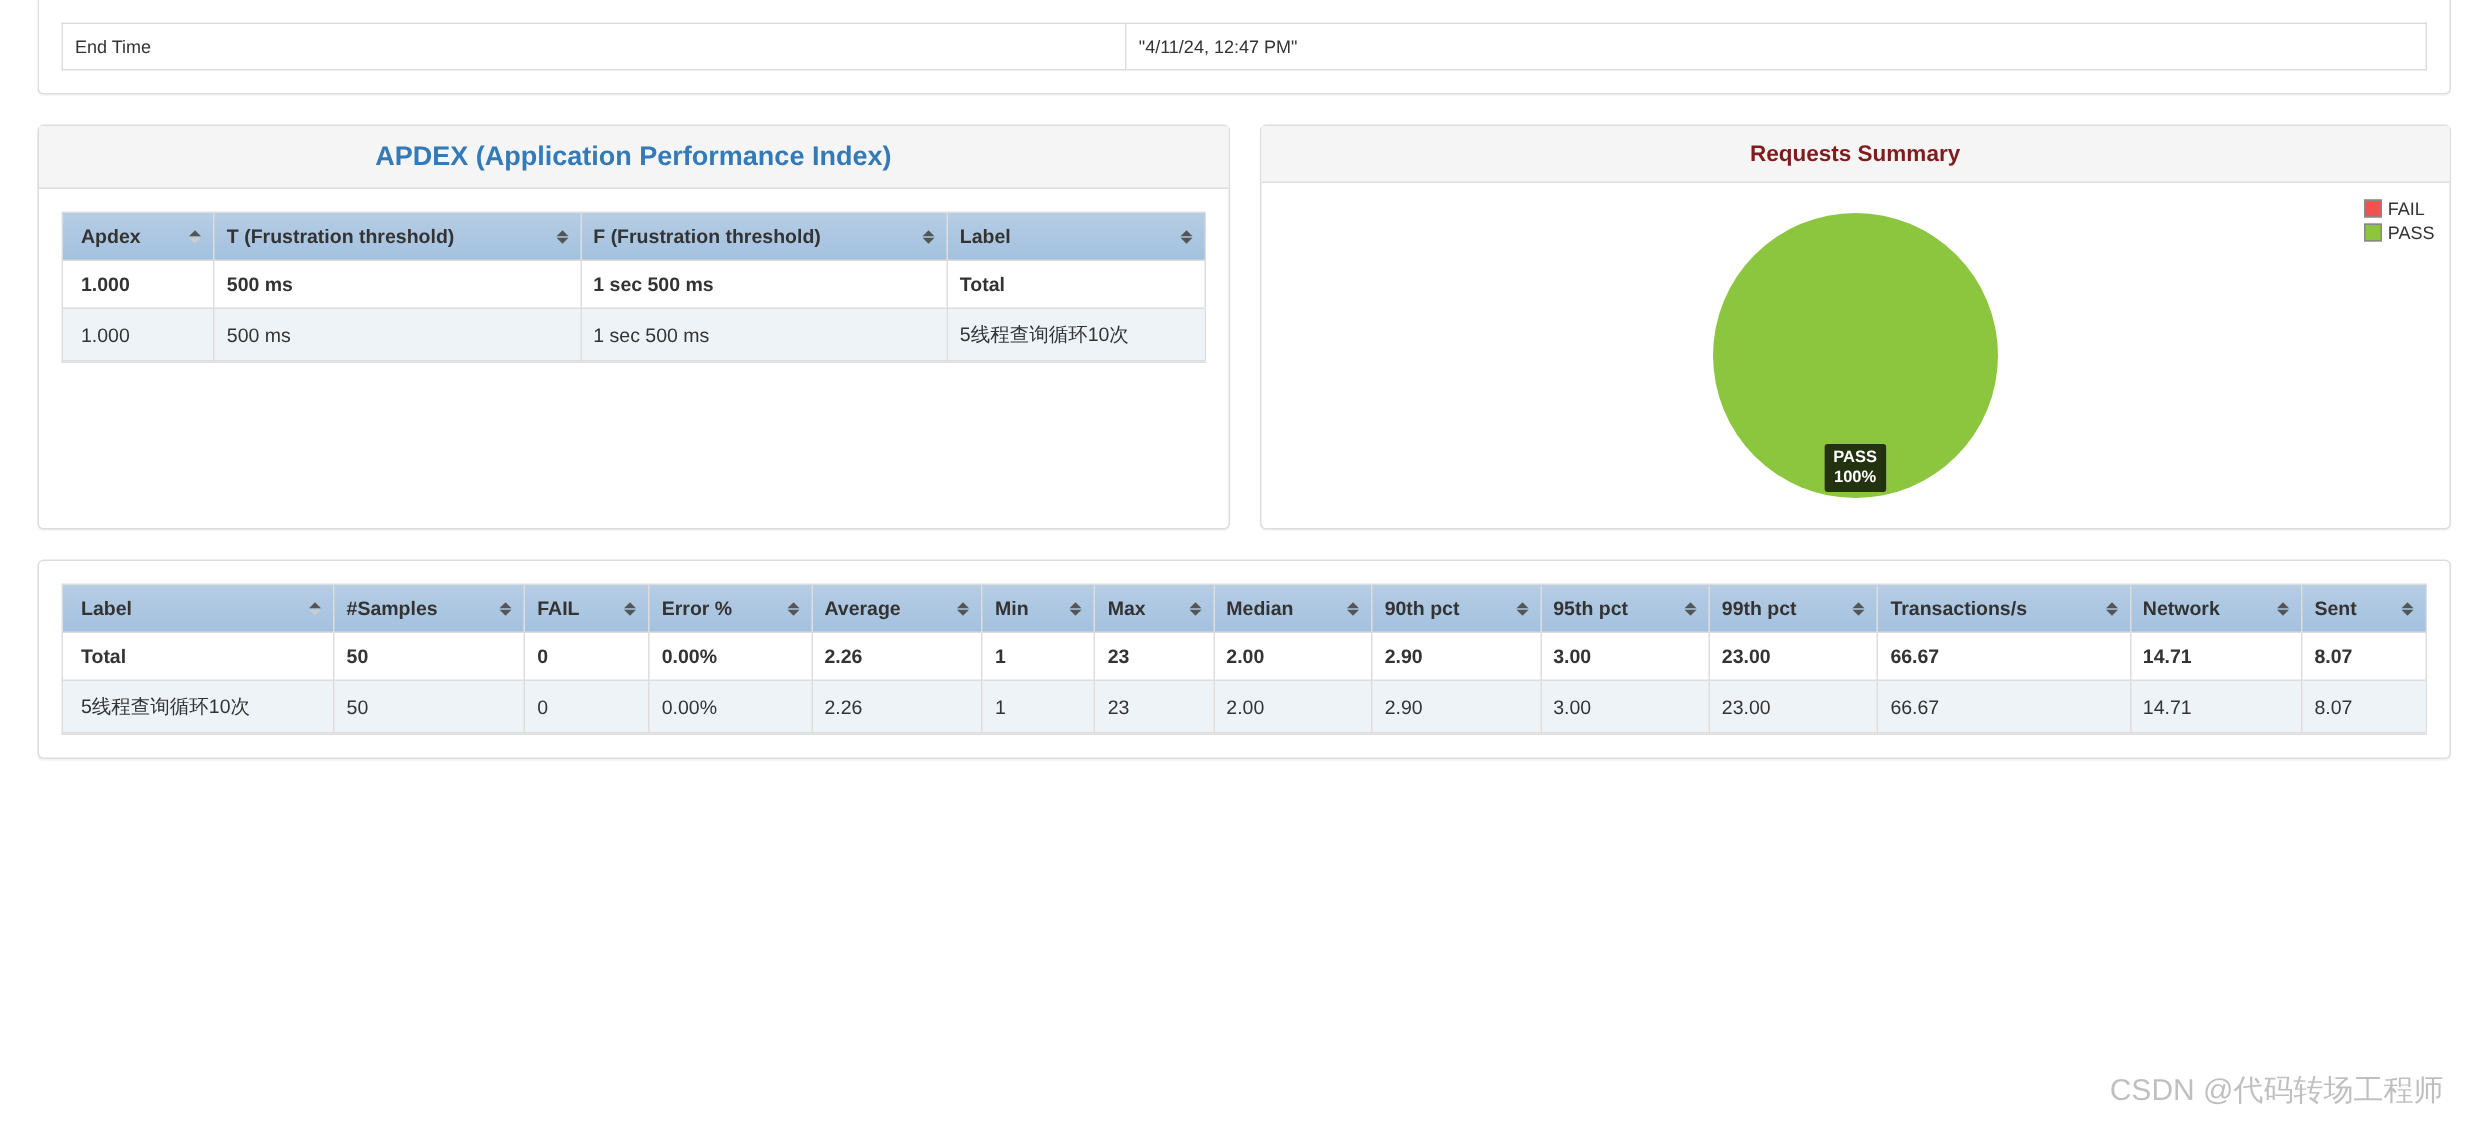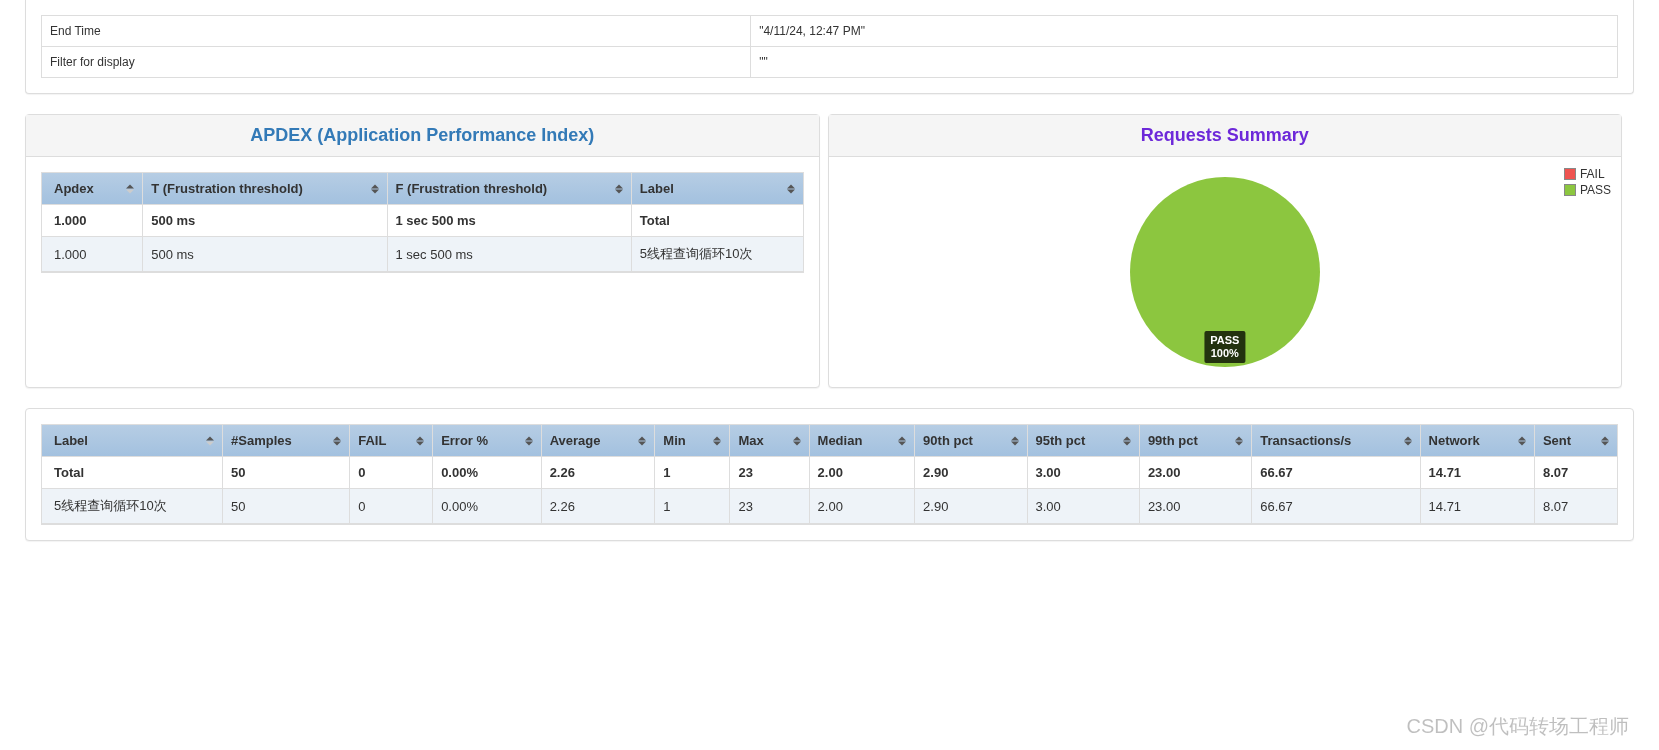--- a/index.html
+++ b/index.html
@@ -19,21 +19,21 @@
     margin-bottom: 20px;
   }
   .panel-body { padding: 15px; }
   .panel-heading {
     background: #f5f5f5;
     border-bottom: 1px solid #ddd;
     padding: 10px 15px;
     text-align: center;
   }
   .title-blue { color: #337ab7; font-weight: bold; font-size: 18px; margin: 0; }
-  .title-dark { color: #6d28d9; font-weight: bold; font-size: 18px; margin: 0; }
+  .title-dark { color: #7f1d1d; font-weight: bold; font-size: 15px; margin: 0; }
 
   table.tbl {
     width: 100%;
     border: 1px solid #ddd;
     border-collapse: separate;
     border-spacing: 0;
     font-size: 13px;
   }
   table.tbl th, table.tbl td {
     padding: 8px;
@@ -76,21 +76,21 @@
     width: 100%;
     border-collapse: collapse;
     font-size: 12px;
   }
   table.param td {
     border: 1px solid #ddd;
     padding: 8px;
   }
   table.param td:first-child { width: 45%; background: #fff; }
 
-  .row { display: flex; gap: 8px; }
+  .row { display: flex; gap: 20px; }
   .col-half { flex: 0 0 calc(50% - 10px); }
 
   
   .chart-wrap { display: flex; justify-content: center; align-items: flex-start; padding: 10px 10px 20px 10px; position: relative; }
   .pie {
     width: 190px; height: 190px;
     border-radius: 50%;
     background: #8cc63f;
     position: relative;
     margin-top: 10px;
@@ -138,24 +138,20 @@
 </head>
 <body>
 
 <div class="panel" style="border-top:none; border-radius:0 0 4px 4px;">
   <div class="panel-body">
     <table class="param">
       <tbody id="param-rows">
           <tr>
             <td>End Time</td>
             <td>"4/11/24, 12:47 PM"</td>
-          </tr>
-          <tr>
-            <td>Filter for display</td>
-            <td>""</td>
           </tr>
         </tbody>
     </table>
   </div>
 </div>
 
 <div class="row">
 
   <div class="col-half panel">
     <div class="panel-heading">

